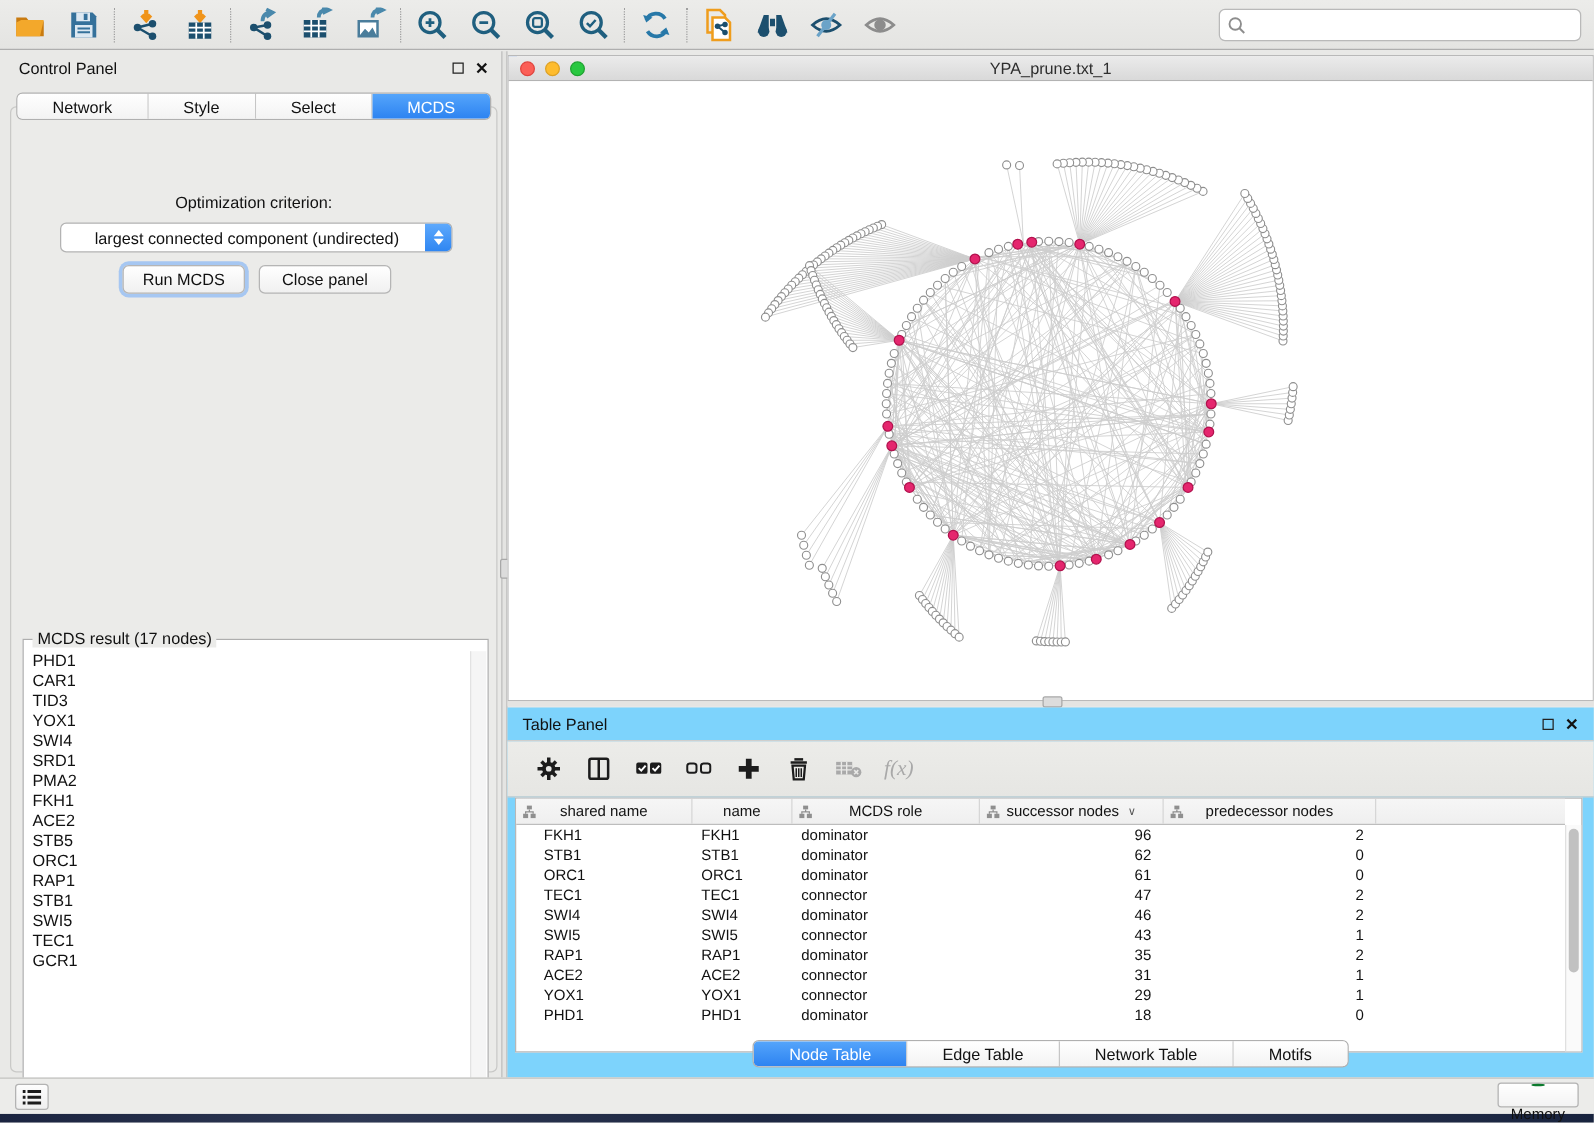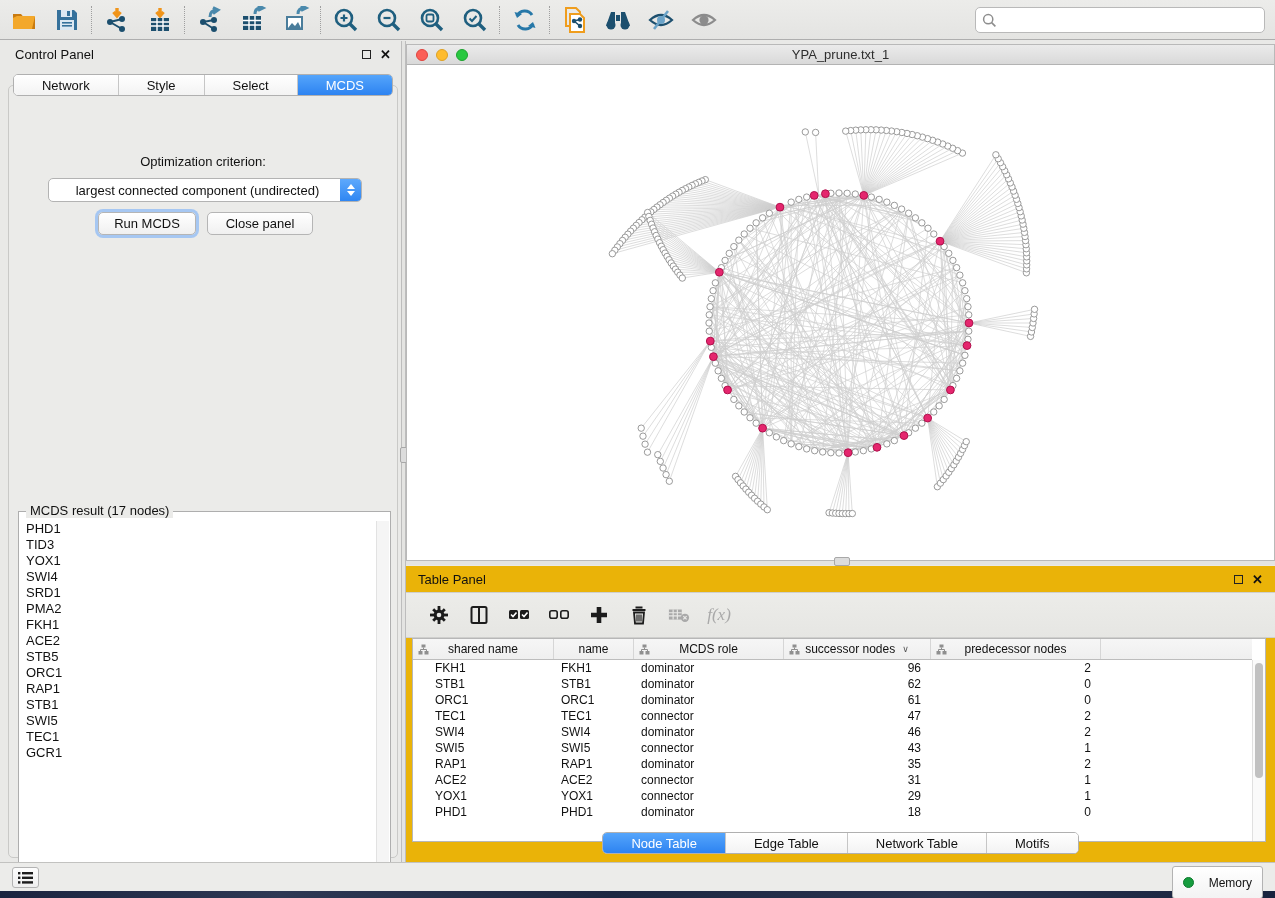--- a/index.html
+++ b/index.html
@@ -71,21 +71,21 @@
   .lights { display:flex; gap:8px; margin-left:9px; }
   .light { width:12px; height:12px; border-radius:50%; }
   .light.red { background:#fb5f57; border:1px solid #e0443e; }
   .light.yellow { background:#febc2e; border:1px solid #dea123; }
   .light.green { background:#28c840; border:1px solid #1da32f; }
   .net-title { position:absolute; left:0; width:100%; text-align:center; font-size:13px; color:#2e2e2e; }
   .net-canvas { position:absolute; left:0; top:20px; width:867px; height:495px; background:#fff; }
   .dock-hint { position:absolute; left:0; top:0; width:7px; height:7px; background:#3b84f5; clip-path:polygon(0 0,100% 0,0 100%); }
 
   
-  .table-panel { position:absolute; left:406px; top:566px; width:869px; height:296px; background:#eab308; }
+  .table-panel { position:absolute; left:406px; top:566px; width:869px; height:296px; background:#7dd3fc; }
   .tp-titlebar { position:absolute; left:0; top:0; right:0; height:26px; display:flex; align-items:center; padding:0 12px; }
   .tp-toolbar { position:absolute; left:0; top:26px; right:0; height:46px; background:linear-gradient(#ecece9,#e6e6e3);
     border-top:1px solid #cfcfcd; border-bottom:1px solid #cfcfcd; display:flex; align-items:center; gap:18px; padding-left:22px; }
   .tt-ico { width:22px; height:22px; display:flex; align-items:center; justify-content:center; }
   .fx { font-family:"Liberation Serif", serif; font-style:italic; font-size:17px; color:#a9a9a9; }
 
   .tablebox { position:absolute; left:6px; top:72px; width:854px; height:204px; background:#fff; border:1px solid #b7b7b7; }
   .thead { position:absolute; left:0; top:0; right:13px; height:21px; background:linear-gradient(#f6f6f6,#efefef); border-bottom:1px solid #bdbdbd; display:flex; }
   .th { position:relative; border-right:1px solid #d6d6d6; display:flex; align-items:center; justify-content:center; font-size:12px; color:#111; gap:5px; }
   .th .tree { position:absolute; left:5px; top:5px; }
@@ -98,22 +98,22 @@
   .tcell.c3, .tcell.c4 { text-align:right; padding-right:10px; }
   .vscroll { position:absolute; right:0; top:21px; bottom:0; width:13px; background:#fafafa; border-left:1px solid #e0e0e0; }
   .vscroll .thumb { position:absolute; left:2px; top:3px; width:8px; height:115px; background:#c1c1c1; border-radius:4px; }
 
   .tp-tabs { position:absolute; left:0; top:266px; width:100%; display:flex; justify-content:center; }
 
   
   .status-bar { position:absolute; left:0; top:862px; width:1275px; height:29px; background:#ececea; border-top:1px solid #c2c2c0; }
   .list-btn { position:absolute; left:12px; top:4px; width:27px; height:21px; background:linear-gradient(#fdfdfd,#efefef);
     border:1px solid #b3b3b3; border-radius:3px; display:flex; align-items:center; justify-content:center; }
-  .mem-btn { position:absolute; right:12px; top:3px; height:33px; background:linear-gradient(#ffffff,#f3f3f3);
-    border:1px solid #b3b3b3; border-radius:3px; display:flex; align-items:center; gap:15px; padding:0 10px; font-size:12px; color:#111; }
+  .mem-btn { position:absolute; right:12px; top:3px; height:20px; background:linear-gradient(#ffffff,#f3f3f3);
+    border:1px solid #b3b3b3; border-radius:3px; display:flex; align-items:center; gap:15px; padding:0 10px; font-size:12px; color:#111;flex-direction:column; }
   .mem-dot { width:11px; height:11px; border-radius:50%; background:#169c3e; border:1px solid #0d7a2e; }
 </style>
 </head>
 <body>
 
 <div class="app">
 
   <div class="toolbar">
     <div class="tbtn">
       <svg width="26" height="26" viewBox="0 0 26 26">
@@ -280,20 +280,21 @@
             <span class="up"></span>
             <span class="dn"></span>
           </span>
       </div>
       <div class="btn btn-run">Run MCDS</div>
       <div class="btn btn-close">Close panel</div>
       <div class="groupbox">
         <span class="gb-legend">MCDS result (17 nodes)</span>
         <div class="mcds-list">
             <div class="mcds-item">PHD1</div>
+            <div class="mcds-item">CAR1</div>
             <div class="mcds-item">TID3</div>
             <div class="mcds-item">YOX1</div>
             <div class="mcds-item">SWI4</div>
             <div class="mcds-item">SRD1</div>
             <div class="mcds-item">PMA2</div>
             <div class="mcds-item">FKH1</div>
             <div class="mcds-item">ACE2</div>
             <div class="mcds-item">STB5</div>
             <div class="mcds-item">ORC1</div>
             <div class="mcds-item">RAP1</div>

